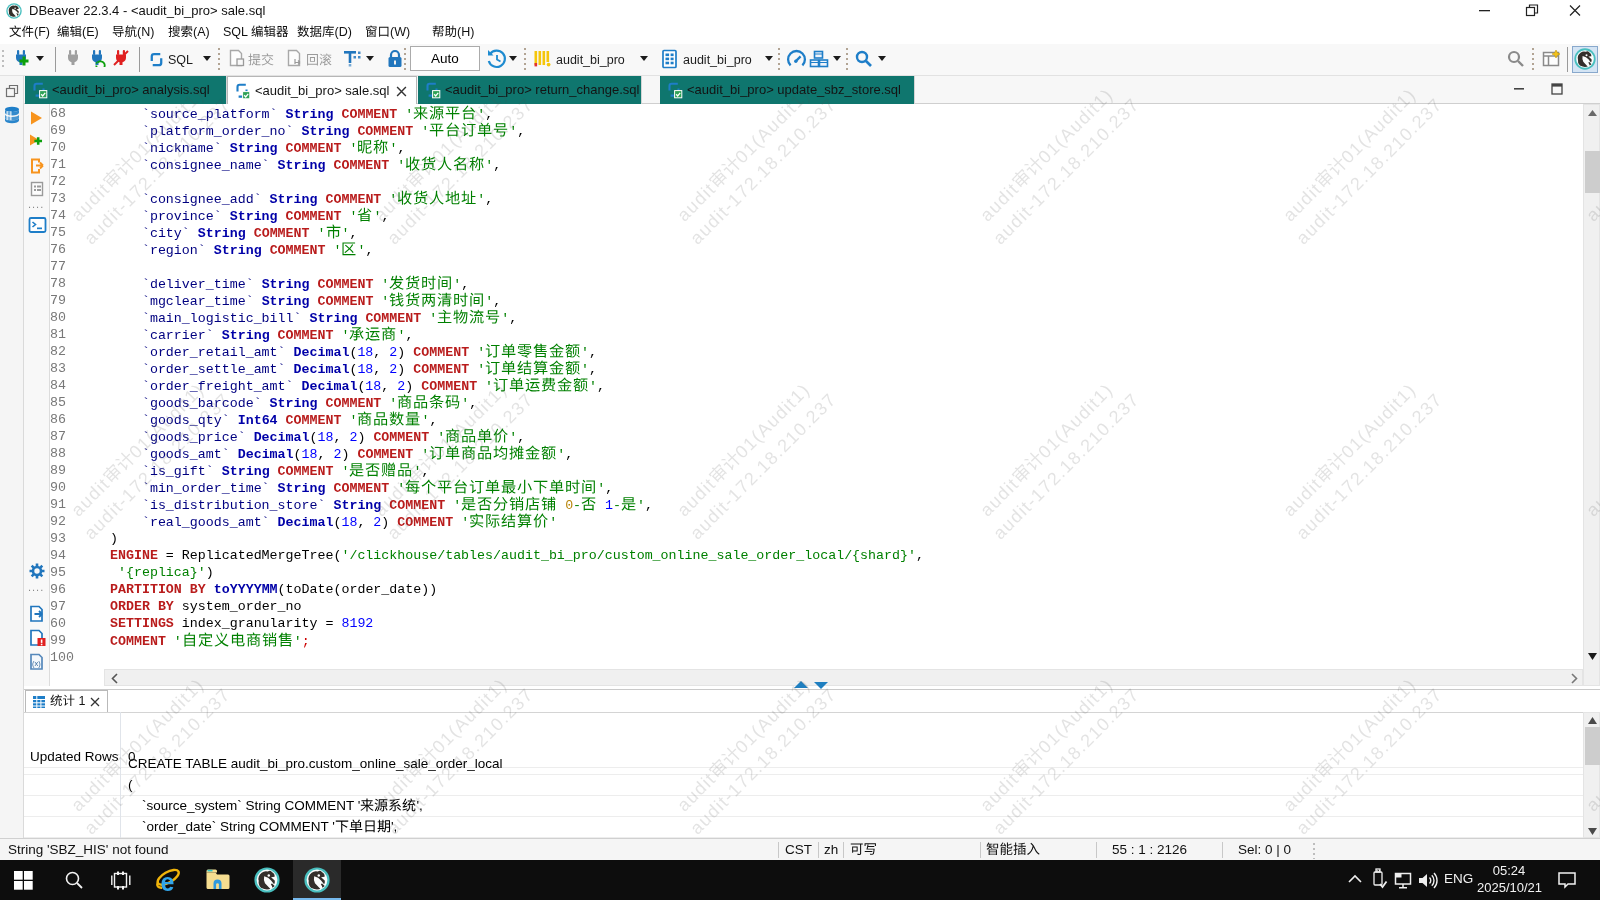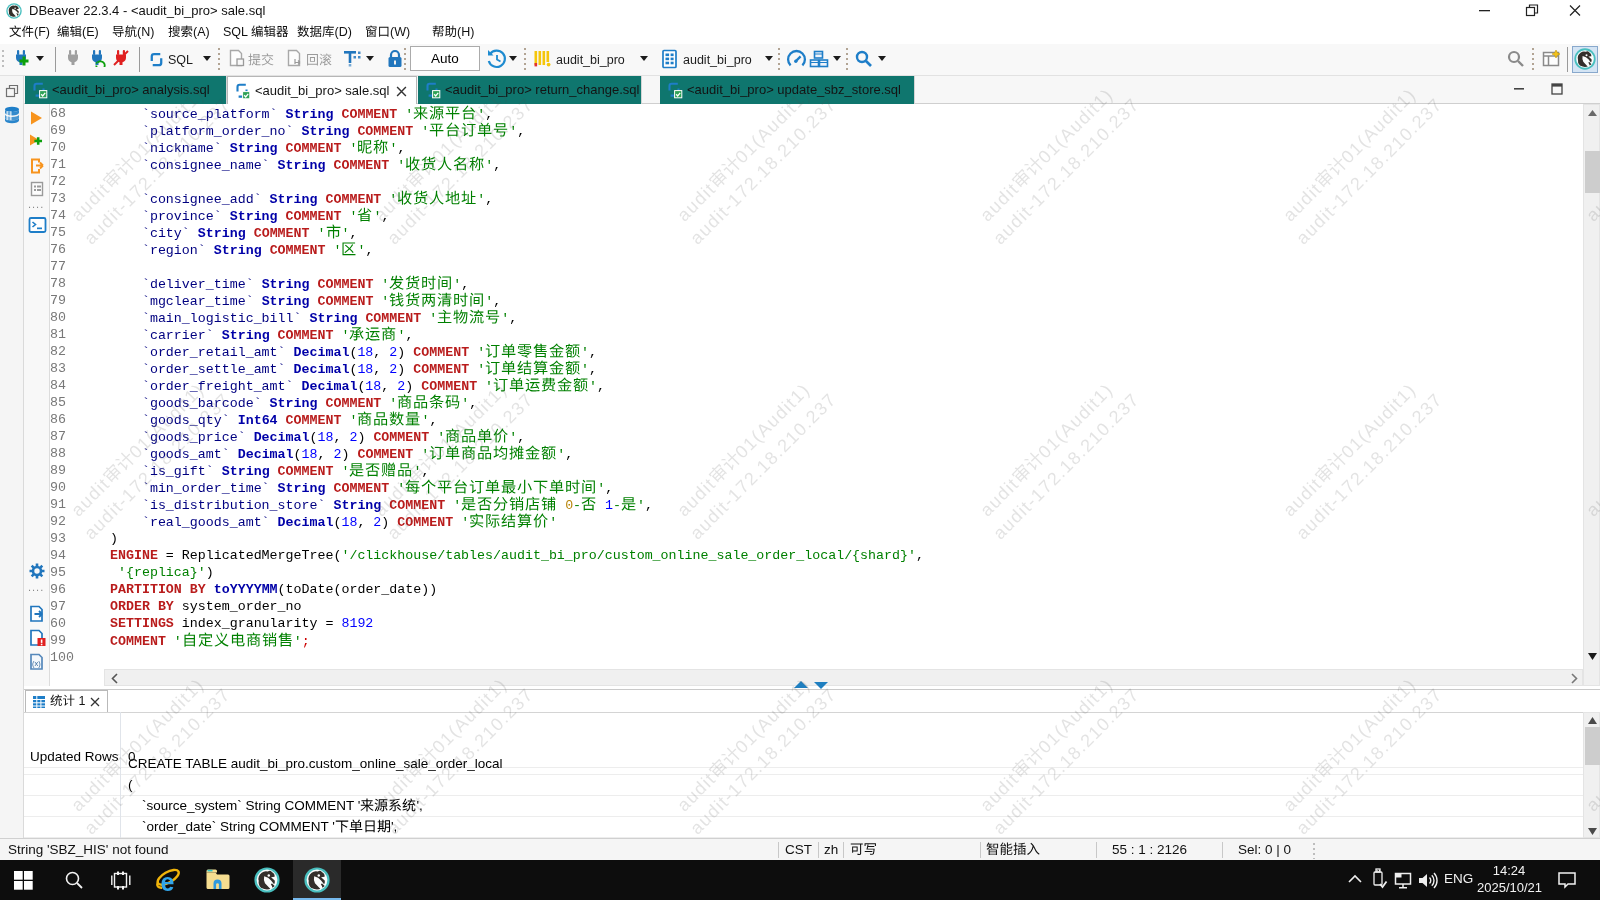--- a/index.html
+++ b/index.html
@@ -960,21 +960,21 @@
       </svg>
       <svg class="abs" style="left:1417px;top:11px" width="22" height="19" viewBox="0 0 22 19">
         <path d="M2 7 h3.5 L10 3 v13 L5.5 12 H2z" fill="#eee"></path>
         <g fill="none" stroke="#eee" stroke-width="1.4">
           <path d="M12.5 6.5 a4.2 4.2 0 0 1 0 6"></path>
           <path d="M14.8 4.2 a7.5 7.5 0 0 1 0 10.6"></path>
           <path d="M17 2 a10.8 10.8 0 0 1 0 15"></path>
         </g>
       </svg>
       <div class="abs" style="left:1444px;top:11px;font-size:13.5px;color:#f2f2f2">ENG</div>
-      <div class="abs" style="left:1477px;top:3px;width:64px;text-align:center;font-size:13px;color:#f2f2f2">14:24</div>
+      <div class="abs" style="left:1477px;top:3px;width:64px;text-align:center;font-size:13px;color:#f2f2f2">05:24</div>
       <div class="abs" style="left:1477px;top:20px;width:64px;text-align:center;font-size:13px;color:#f2f2f2">2025/10/21</div>
       <svg class="abs" style="left:1557px;top:11px" width="20" height="19" viewBox="0 0 20 19">
         <path d="M2 2 h16 v11 h-7 l-3 3 v-3 h-6z" fill="none" stroke="#f2f2f2" stroke-width="1.5"></path>
       </svg>
     </div>
     <div class="abs" id="wm">
       <div class="wml" style="left:82px;top:205px">audit<svg class="k" width="36" height="19" style="vertical-align:-3.2px">
           <g transform="translate(0 15.8) scale(0.01800)">
             <use href="#g33"></use>
             <use href="#g80" x="1000"></use>

